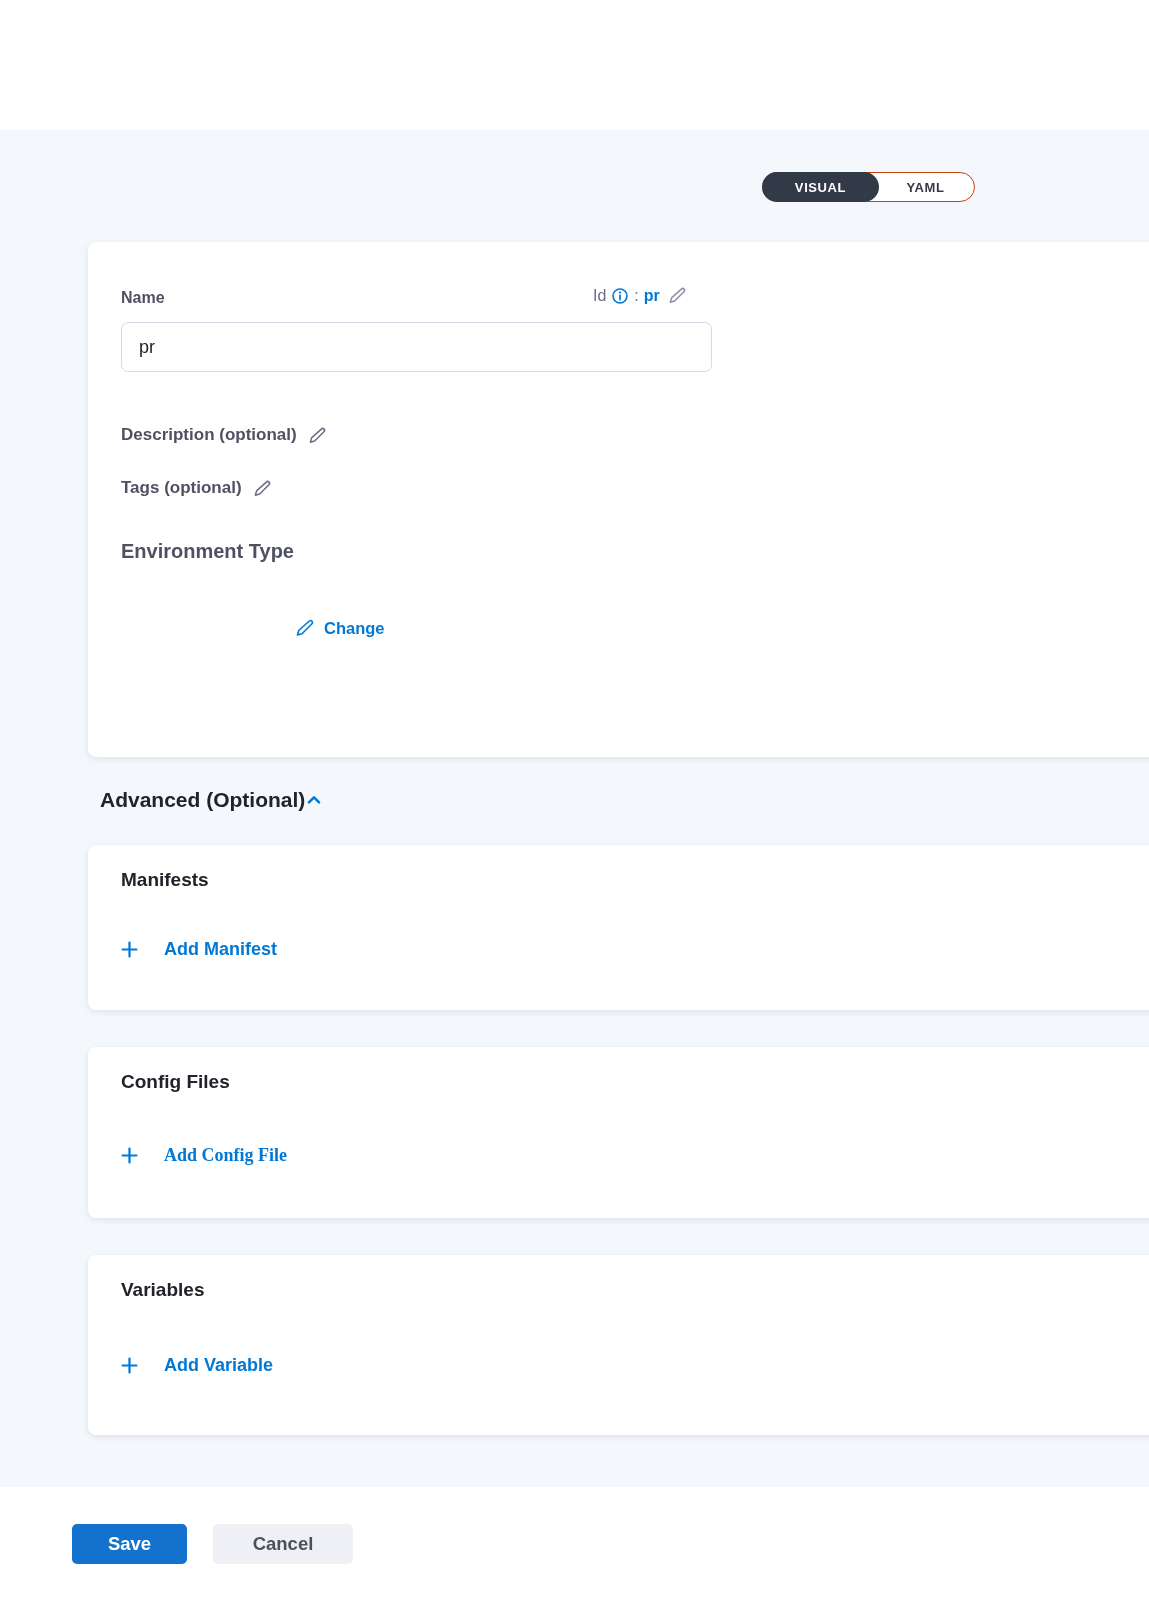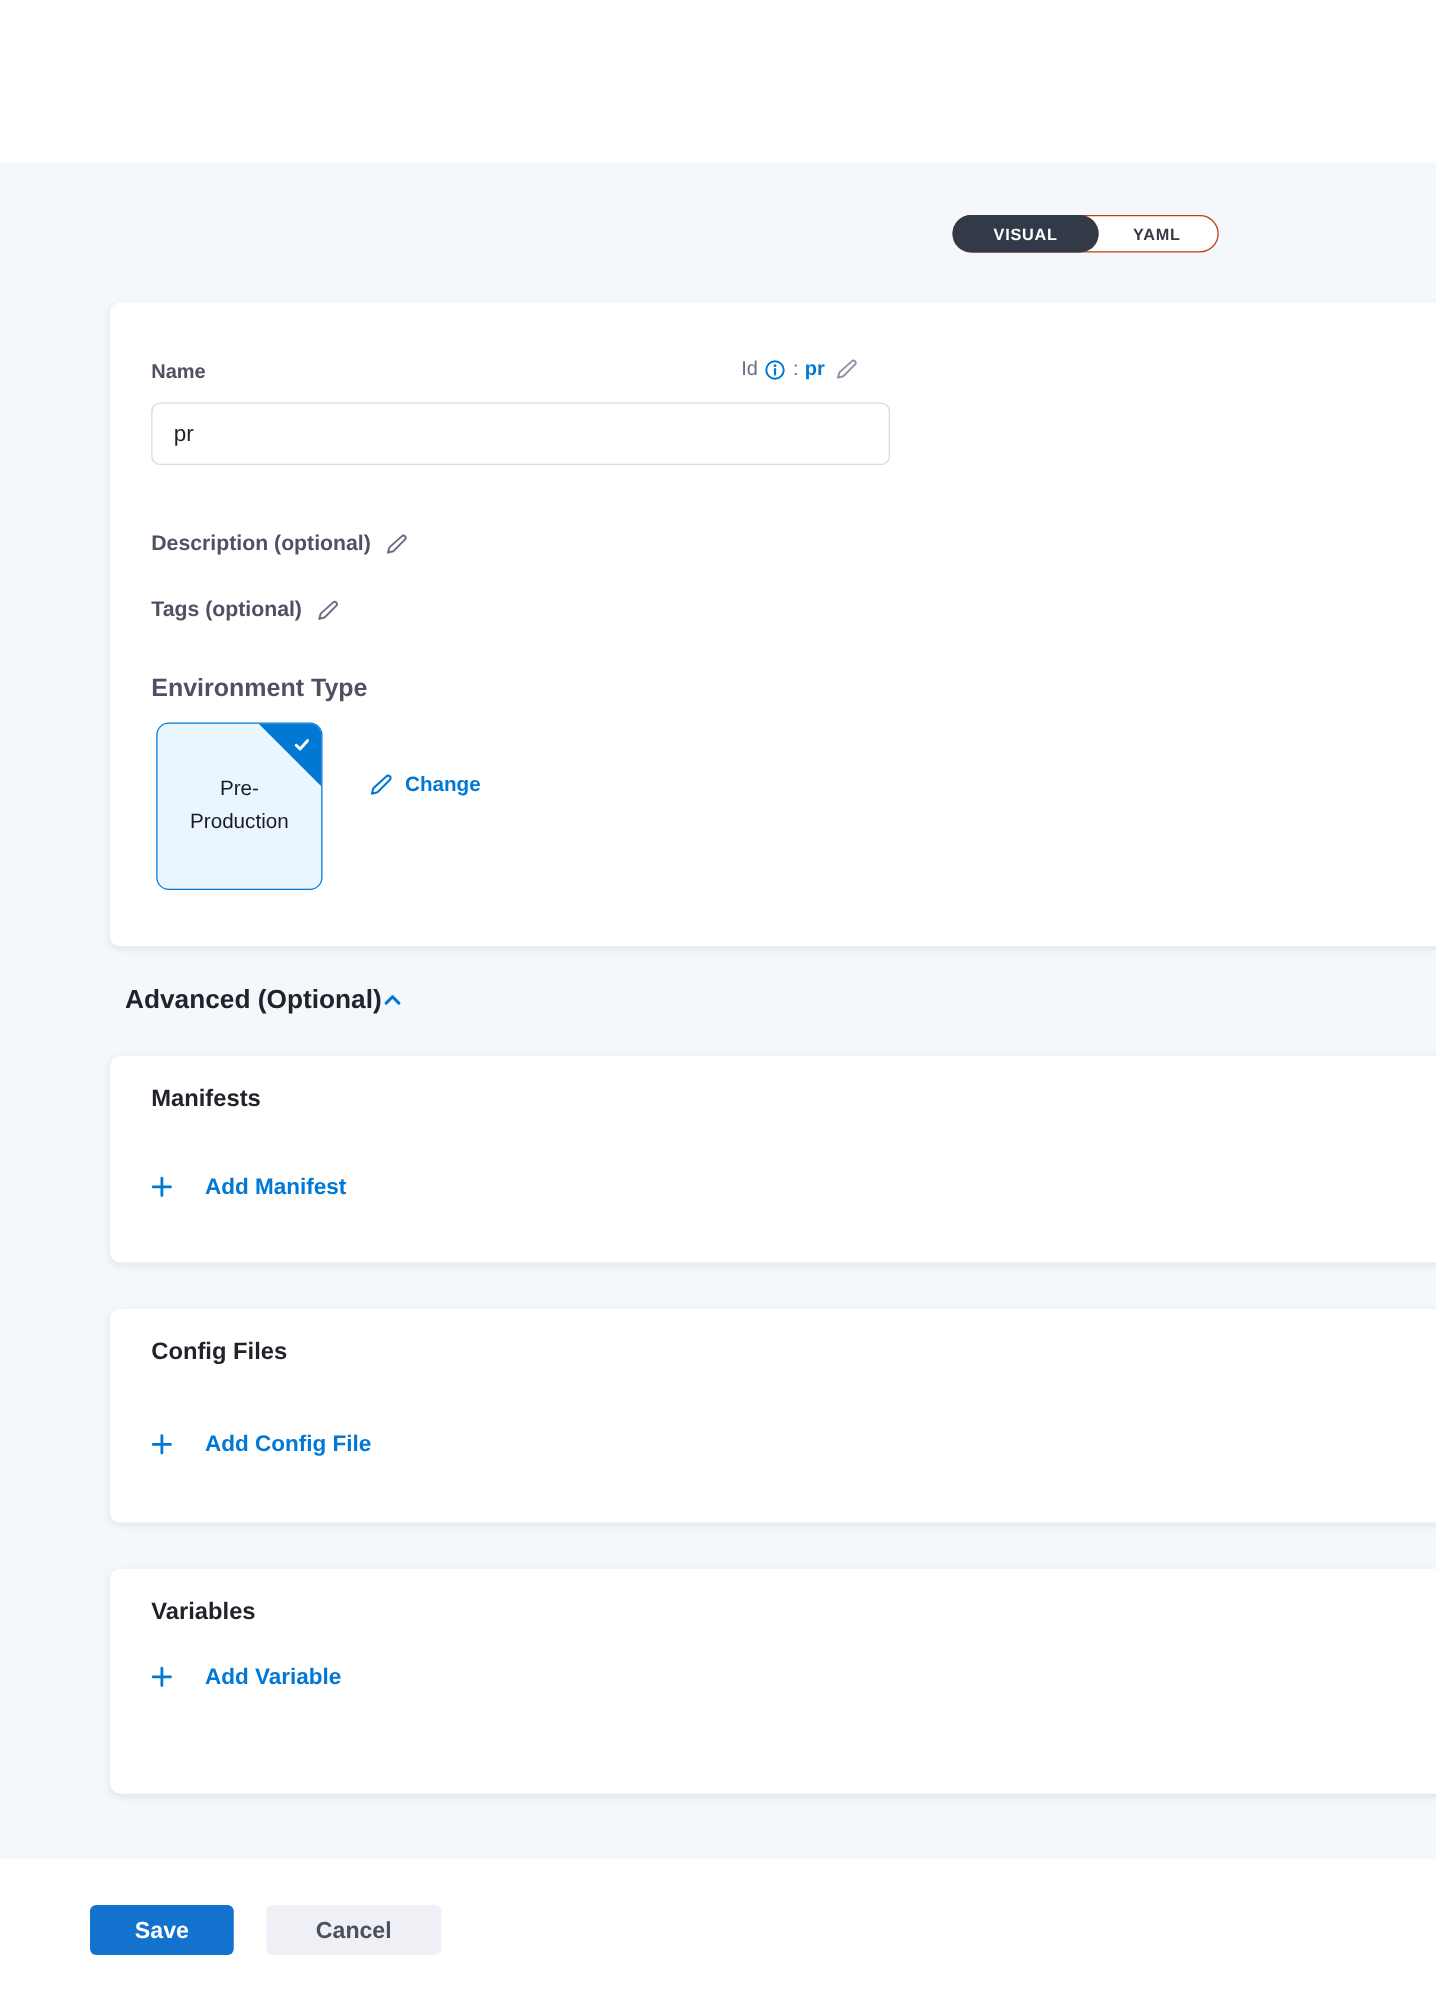--- a/index.html
+++ b/index.html
@@ -222,29 +222,20 @@
       <span>Tags (optional)</span>
       <span class="icon">
         <svg width="19" height="19" viewBox="0 0 16 16" fill="none">
           <path d="M11.2 2.6a1.7 1.7 0 0 1 2.4 0l-0.2-0.2a1.7 1.7 0 0 1 0 2.4L5.6 12.6l-3.6 1 1-3.6z" stroke="#6b6d85" stroke-width="1.3" stroke-linejoin="round"></path>
         </svg>
       </span>
     </div>
 
     <div class="field-label env-type-label">Environment Type</div>
 
-    <div class="env-card">
-      <span class="corner"></span>
-      <span class="icon corner-check">
-        <svg width="19" height="19" viewBox="0 0 16 16" fill="none">
-          <path d="M4.2 8.6l2.6 2.5 5-5.6" stroke="#ffffff" stroke-width="2" stroke-linecap="round" stroke-linejoin="round"></path>
-        </svg>
-      </span>
-      <span style="width:110px; position:relative;">Pre-Production</span>
-    </div>
 
     <div class="link change-link">
       <span class="icon">
         <svg width="20" height="20" viewBox="0 0 16 16" fill="none">
           <path d="M11.2 2.6a1.7 1.7 0 0 1 2.4 0l-0.2-0.2a1.7 1.7 0 0 1 0 2.4L5.6 12.6l-3.6 1 1-3.6z" stroke="#0278d5" stroke-width="1.3" stroke-linejoin="round"></path>
         </svg>
       </span>
       <span>Change</span>
     </div>
 
@@ -266,33 +257,33 @@
         <svg width="17" height="17" viewBox="0 0 16 16" fill="none">
           <path d="M8 1.5v13M1.5 8h13" stroke="#0278d5" stroke-width="2.1" stroke-linecap="round"></path>
         </svg>
       </span>
       <span>Add Manifest</span>
     </div>
   </div>
 
   <div class="card card-config">
     <div class="section-title">Config Files</div>
-    <div class="add-row link" style="top:98px;">
+    <div class="add-row link" style="top:98px;font-family:Liberation Serif, serif;">
       <span class="icon">
         <svg width="17" height="17" viewBox="0 0 16 16" fill="none">
           <path d="M8 1.5v13M1.5 8h13" stroke="#0278d5" stroke-width="2.1" stroke-linecap="round"></path>
         </svg>
       </span>
       <span>Add Config File</span>
     </div>
   </div>
 
   <div class="card card-variables">
     <div class="section-title">Variables</div>
-    <div class="add-row link" style="top:76px;">
+    <div class="add-row link" style="top:100px;">
       <span class="icon">
         <svg width="17" height="17" viewBox="0 0 16 16" fill="none">
           <path d="M8 1.5v13M1.5 8h13" stroke="#0278d5" stroke-width="2.1" stroke-linecap="round"></path>
         </svg>
       </span>
       <span>Add Variable</span>
     </div>
   </div>
 
   <button class="btn btn-save">Save</button>

